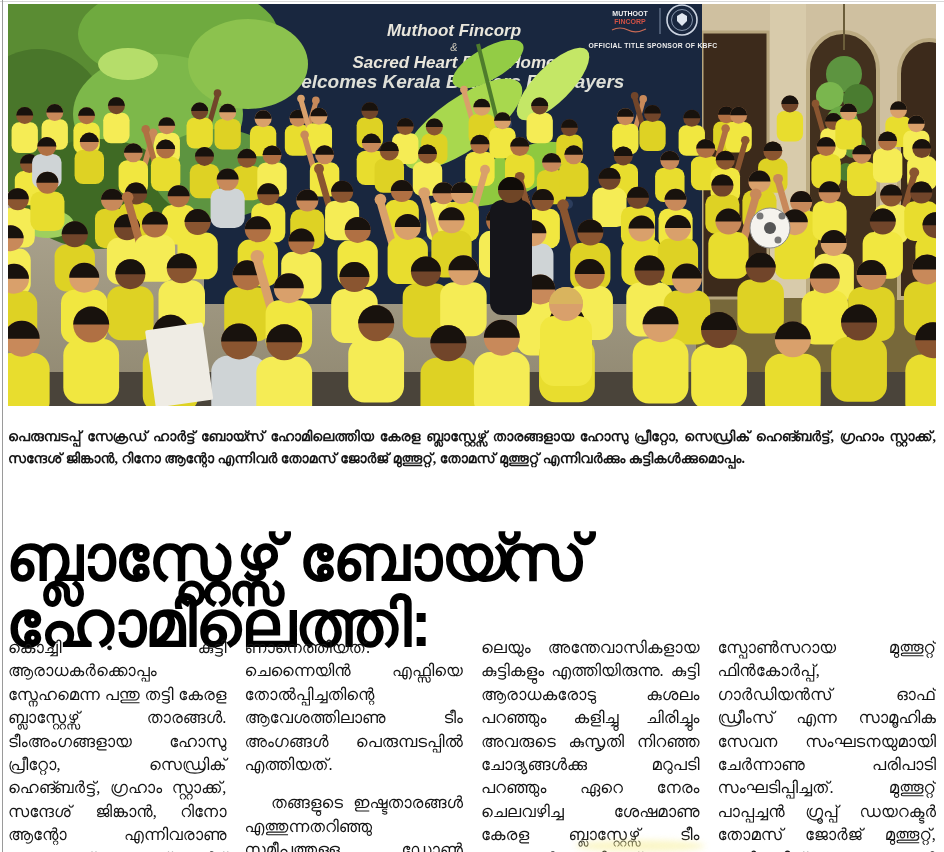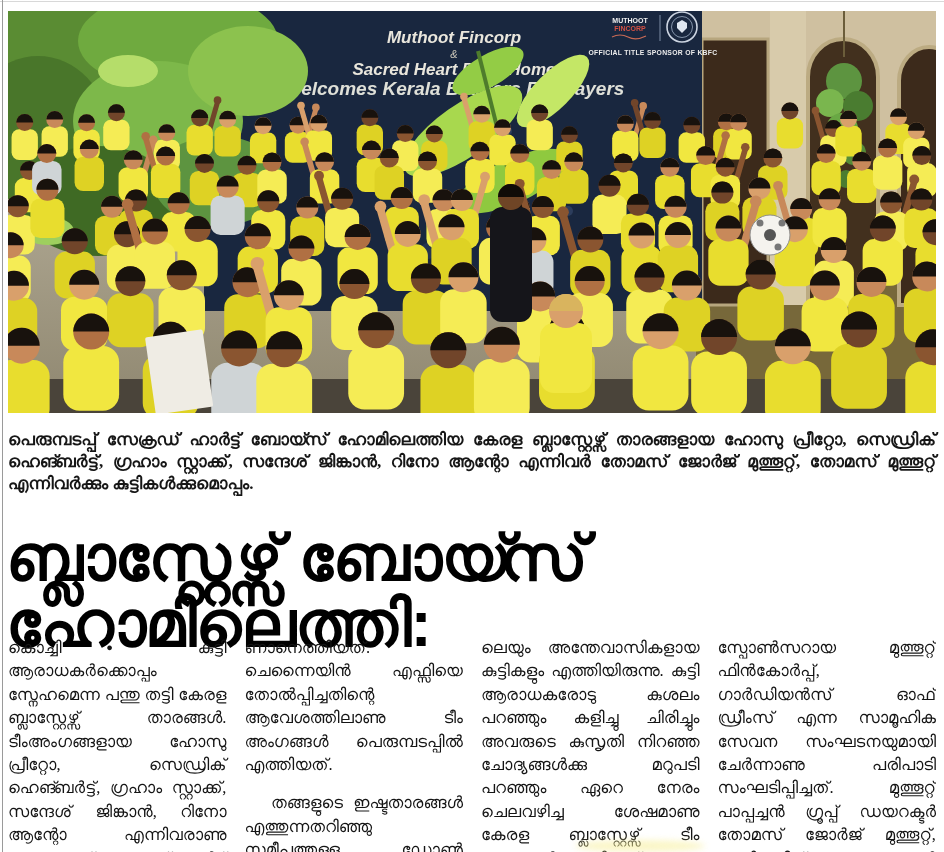--- a/index.html
+++ b/index.html
@@ -1,23 +1,23 @@
 <!DOCTYPE html>
 <html lang="ml"><head>
 <meta charset="utf-8">
 <style>
   html,body{margin:0;padding:0;background:#ffffff;}
   .page{position:relative;width:944px;height:852px;background:#ffffff;overflow:hidden;
         font-family:"Liberation Serif", serif;color:#111;}
   .left-rule{position:absolute;left:2px;top:0;width:1px;height:852px;background:#9a9a9a;}
   .top-rule{position:absolute;left:0;top:1px;width:944px;height:1px;background:#d8d8d8;}
-  .photo{position:absolute;left:8px;top:11px;width:928px;height:402px;overflow:hidden;background:#22c55e;}
+  .photo{position:absolute;left:8px;top:4px;width:928px;height:402px;overflow:hidden;background:#22c55e;}
   .photo svg{display:block;}
   .caption{position:absolute;left:8px;top:412px;width:928px;
-           font-size:17px;line-height:22px;font-weight:600;text-align:justify;color:#161616;}
+           font-size:14px;line-height:22px;font-weight:600;text-align:justify;color:#161616;}
   .headline{position:absolute;left:6px;top:482px;width:932px;
             font-family:"Liberation Sans", sans-serif;font-weight:800;color:#000;
             font-size:64px;line-height:66px;letter-spacing:-1px;}
   .body-cols{position:absolute;left:8px;top:636px;width:928px;height:216px;
              display:flex;gap:18px;overflow:hidden;}
   .col{flex:1 1 0;font-size:16.5px;line-height:23.4px;text-align:justify;color:#151515;}
   .col p{margin:0;}
   .col p.indent{text-indent:1.6em;margin-top:15px;}
   .dateline{font-weight:400;}
   .bullet{font-size:11px;vertical-align:2px;}

